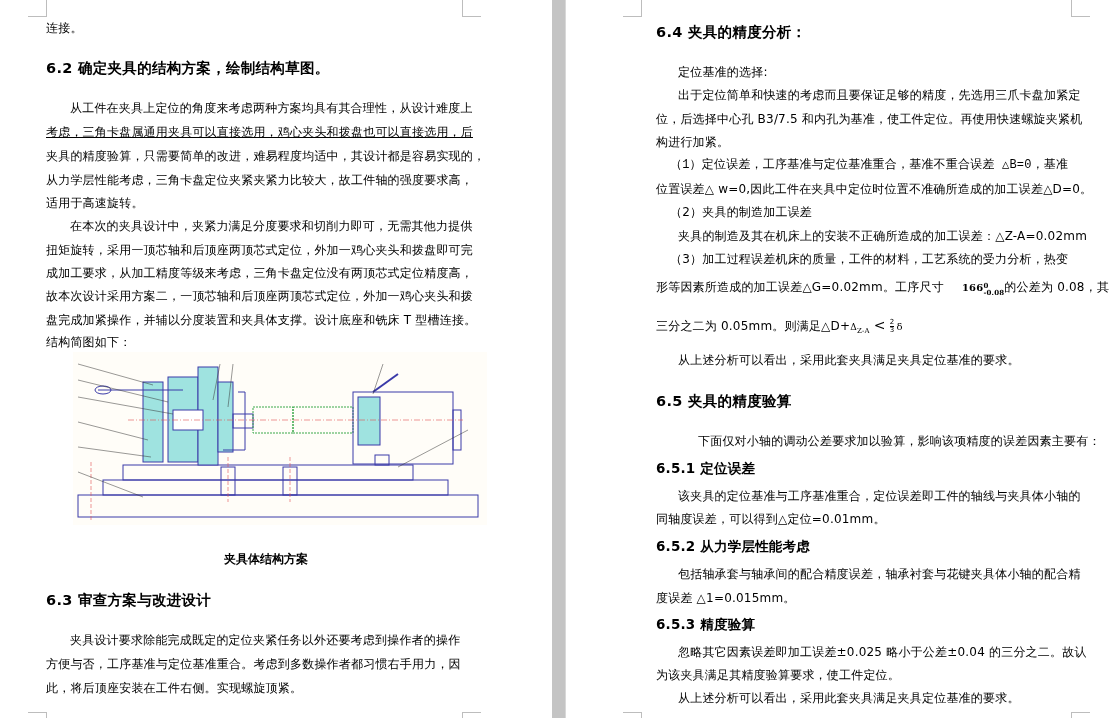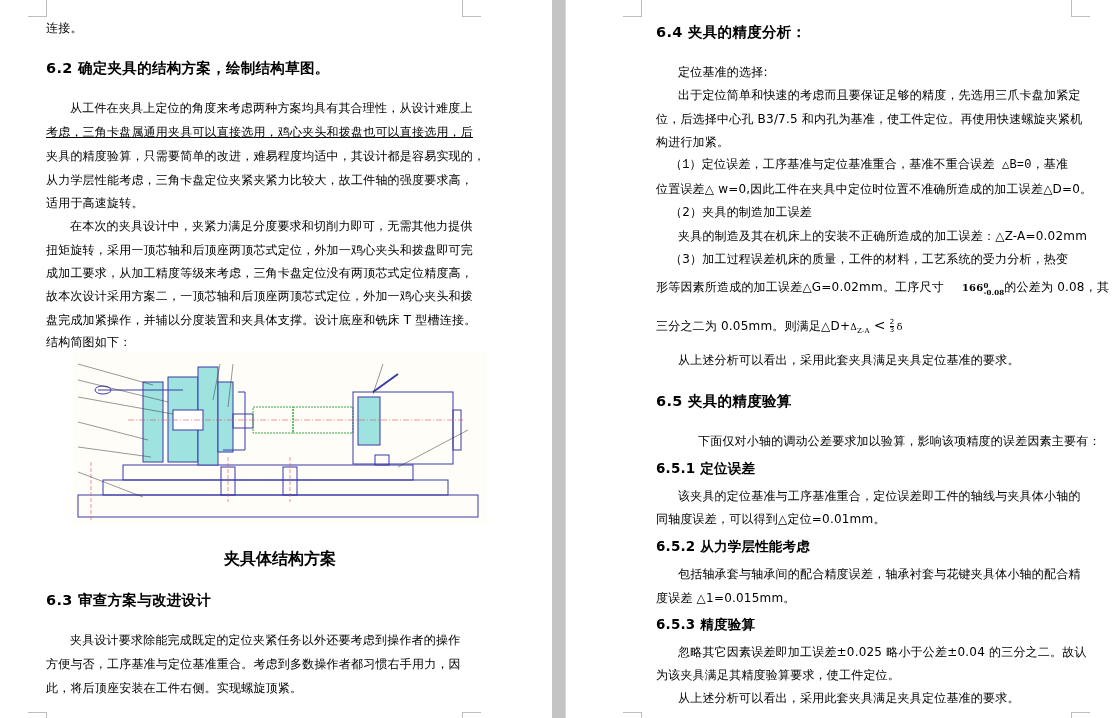--- a/index.html
+++ b/index.html
@@ -24,21 +24,21 @@
   .crop { position:absolute; width:18px; height:16px; border-color:#bdbdbd; border-style:solid; border-width:0; }
   .crop.tl { border-right-width:1px; border-bottom-width:1px; }
   .crop.tr { border-left-width:1px; border-bottom-width:1px; }
   .crop.bl { border-right-width:1px; border-top-width:1px; }
   .crop.br { border-left-width:1px; border-top-width:1px; }
 
   .abs { position:absolute; white-space:nowrap; }
   .body-line { font-size:12px; line-height:16px; letter-spacing:0.2px; }
   .h2 { font-size:14.5px; font-weight:bold; line-height:20px; letter-spacing:0.3px; }
   .h3 { font-size:13.5px; font-weight:bold; line-height:18px; letter-spacing:0.2px; }
-  .caption { font-size:16px; font-weight:bold; line-height:16px; }
+  .caption { font-size:12px; font-weight:bold; line-height:16px; }
   .math { font-family:"DejaVu Serif", serif; font-size:10px; }
   sup, sub { font-size:7px; }
 
   .figure {
     position:absolute; left:73px; top:352px; width:414px; height:173px;
     background:#fffdf8;
   }
   .figure svg { width:100%; height:100%; display:block; }
 </style>
 </head>

